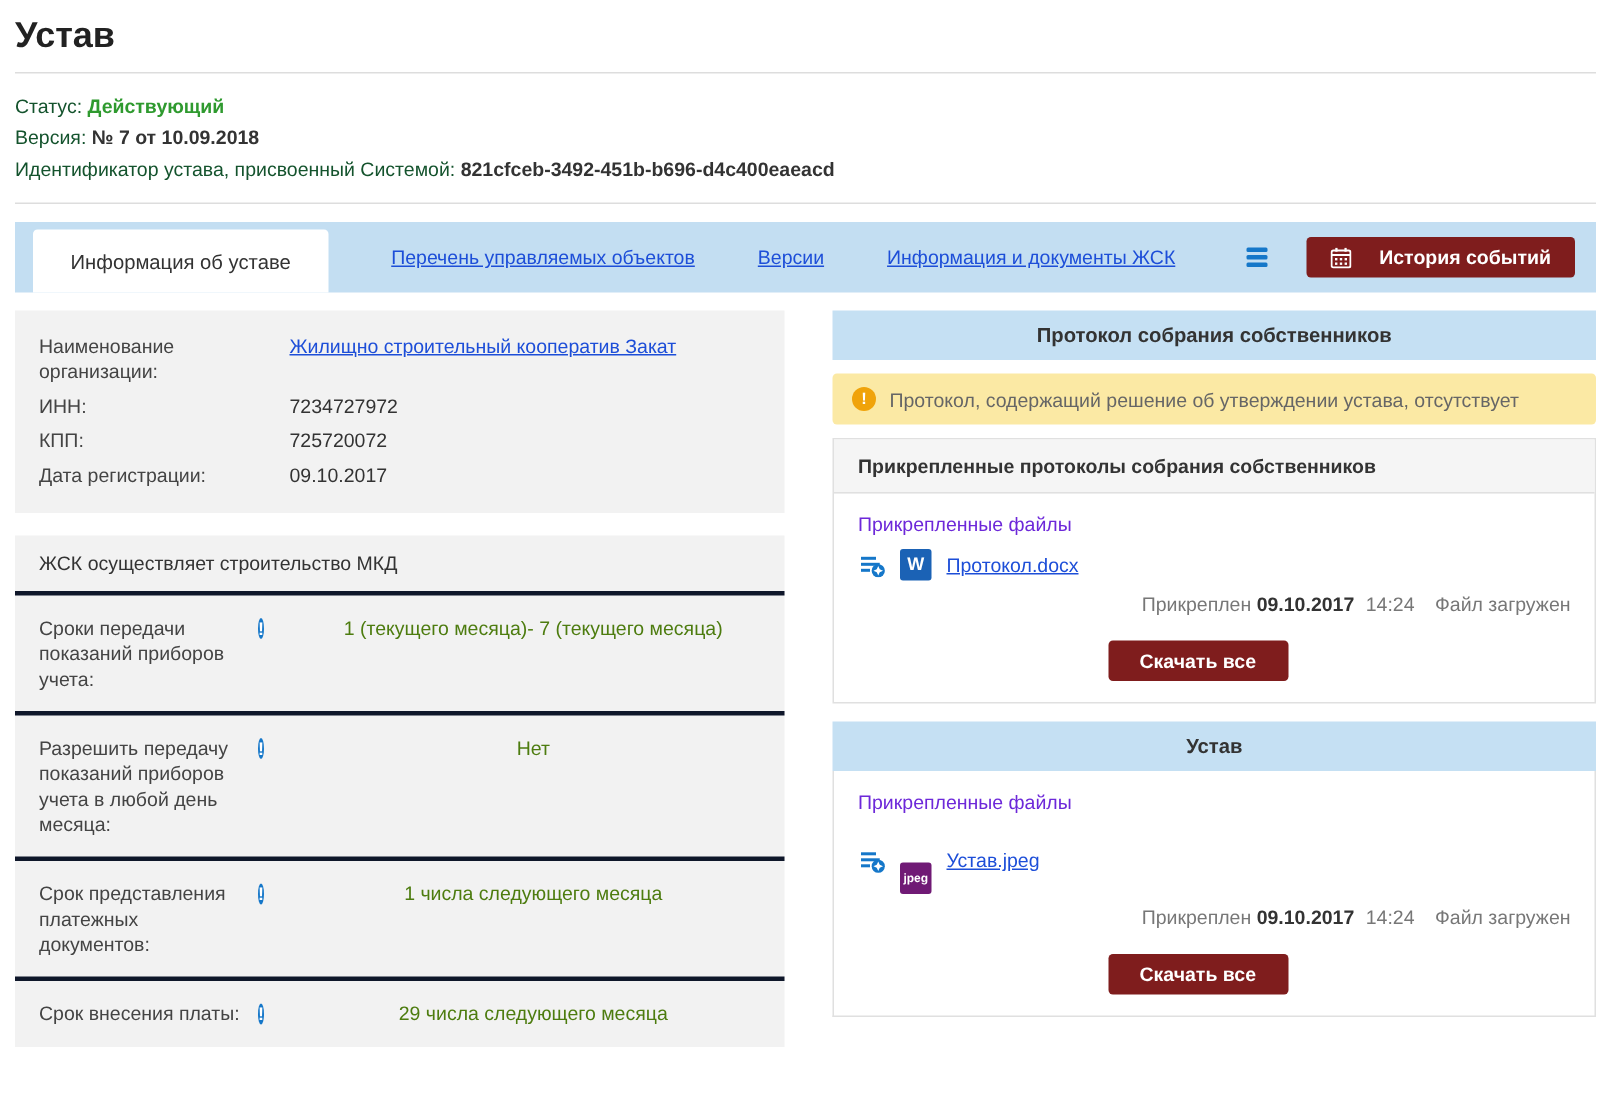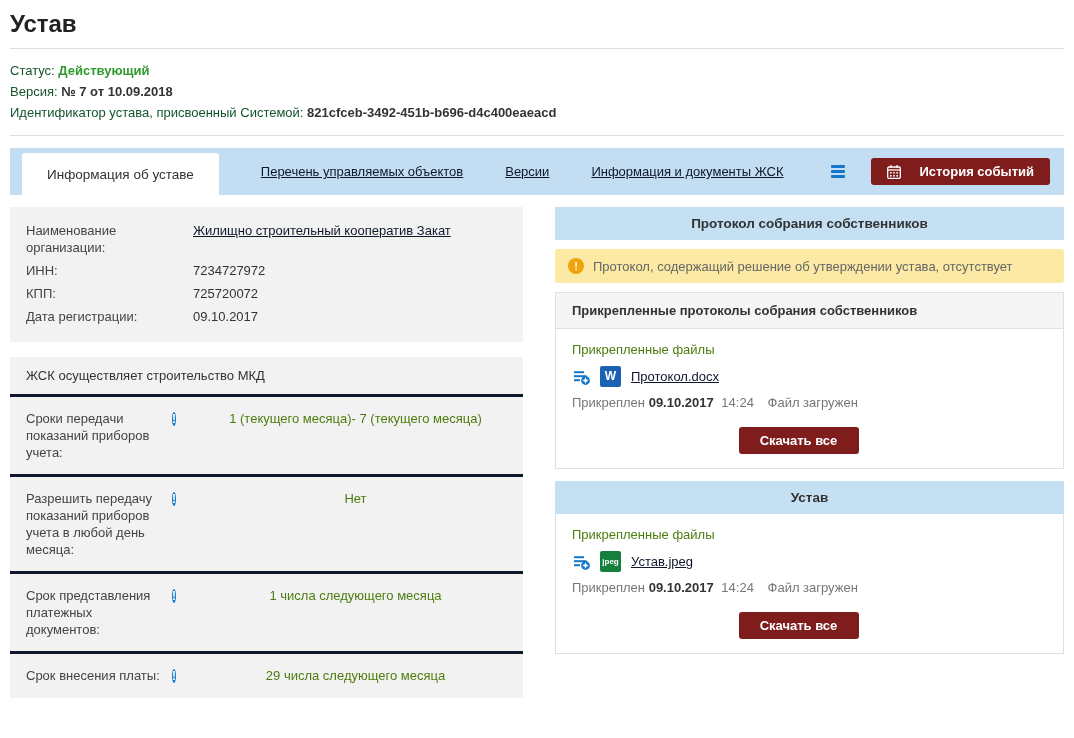--- a/index.html
+++ b/index.html
@@ -23,21 +23,21 @@
   .tabbar {
     margin-top: 12px; height: 47px; background: #c3def2;
     display: flex; align-items: stretch; padding: 0 14px 0 12px;
   }
   .tab-active {
     margin-top: 5px; background: #fff; border-radius: 3px 3px 0 0;
     padding: 0 25px; display: flex; align-items: center;
     font-size: 13.5px; color: #333; cursor: default;
   }
   .tab-link { display: flex; align-items: center; margin-left: 42px; }
-  .tab-link a, a.link { color: #0f172a; text-decoration: underline; }
+  .tab-link a, a.link { color: #1d4ed8; text-decoration: underline; }
   .hamburger {
     margin-left: 44px; align-self: center; display: flex; flex-direction: column;
     gap: 2px; cursor: pointer; padding: 3px;
   }
   .hamburger i { display: block; width: 14px; height: 3px; background: #1577c9; border-radius: 1px; }
   .btn {
     background: #7f1d1d; color: #fff; font-weight: 700; font-size: 13px;
     border: none; border-radius: 3px; padding: 6px 16px; cursor: pointer;
     display: inline-flex; align-items: center; gap: 19px;
     font-family: "Liberation Sans", sans-serif;
@@ -80,30 +80,30 @@
     flex: none; width: 16px; height: 16px; border-radius: 50%; background: #f0a30a;
     color: #fff; font-weight: 700; font-size: 11px; line-height: 16px; text-align: center;
   }
   .files-box { border: 1px solid #e0e0e0; background: #fff; }
   .files-box.attached { border-top: none; }
   .files-box-header {
     background: #f5f5f5; border-bottom: 1px solid #e0e0e0;
     padding: 10px 16px; font-weight: 700; color: #333;
   }
   .files-box-body { padding: 13px 16px 14px; }
-  .files-label { color: #4d7c0f; }
+  .files-label { color: #6d28d9; }
   .file-row { display: flex; align-items: center; gap: 10px; margin: 9px 0 7px 2px; }
   .badge {
     flex: none; width: 21px; height: 21px; border-radius: 2px; color: #fff;
     text-align: center; font-weight: 700; cursor: pointer;
   }
   .badge-word { background: #1b62b5; font-size: 12px; line-height: 21px; }
-  .badge-jpeg { background: #15803d; font-size: 8px; line-height: 21px; }
+  .badge-jpeg { background: #701a75; font-size: 8px; line-height: 21px; margin-top: 24px; }
   .sig-icon { flex: none; width: 16px; height: 16px; cursor: pointer; }
-  .file-meta { color: #777; line-height: 18px; }
+  .file-meta { color: #777; line-height: 18px; text-align: right; }
   .file-meta .m-date { color: #333; font-weight: 700; }
   .file-meta .m-time { margin-left: 4px; }
   .file-meta .m-status { margin-left: 10px; }
   .download-row { display: flex; justify-content: center; margin-top: 15px; }
   .download-row .btn { margin-right: 22px; min-width: 120px; justify-content: center; }
 
   .charter-gap { height: 12px; }
 </style>
 </head>
 <body>

